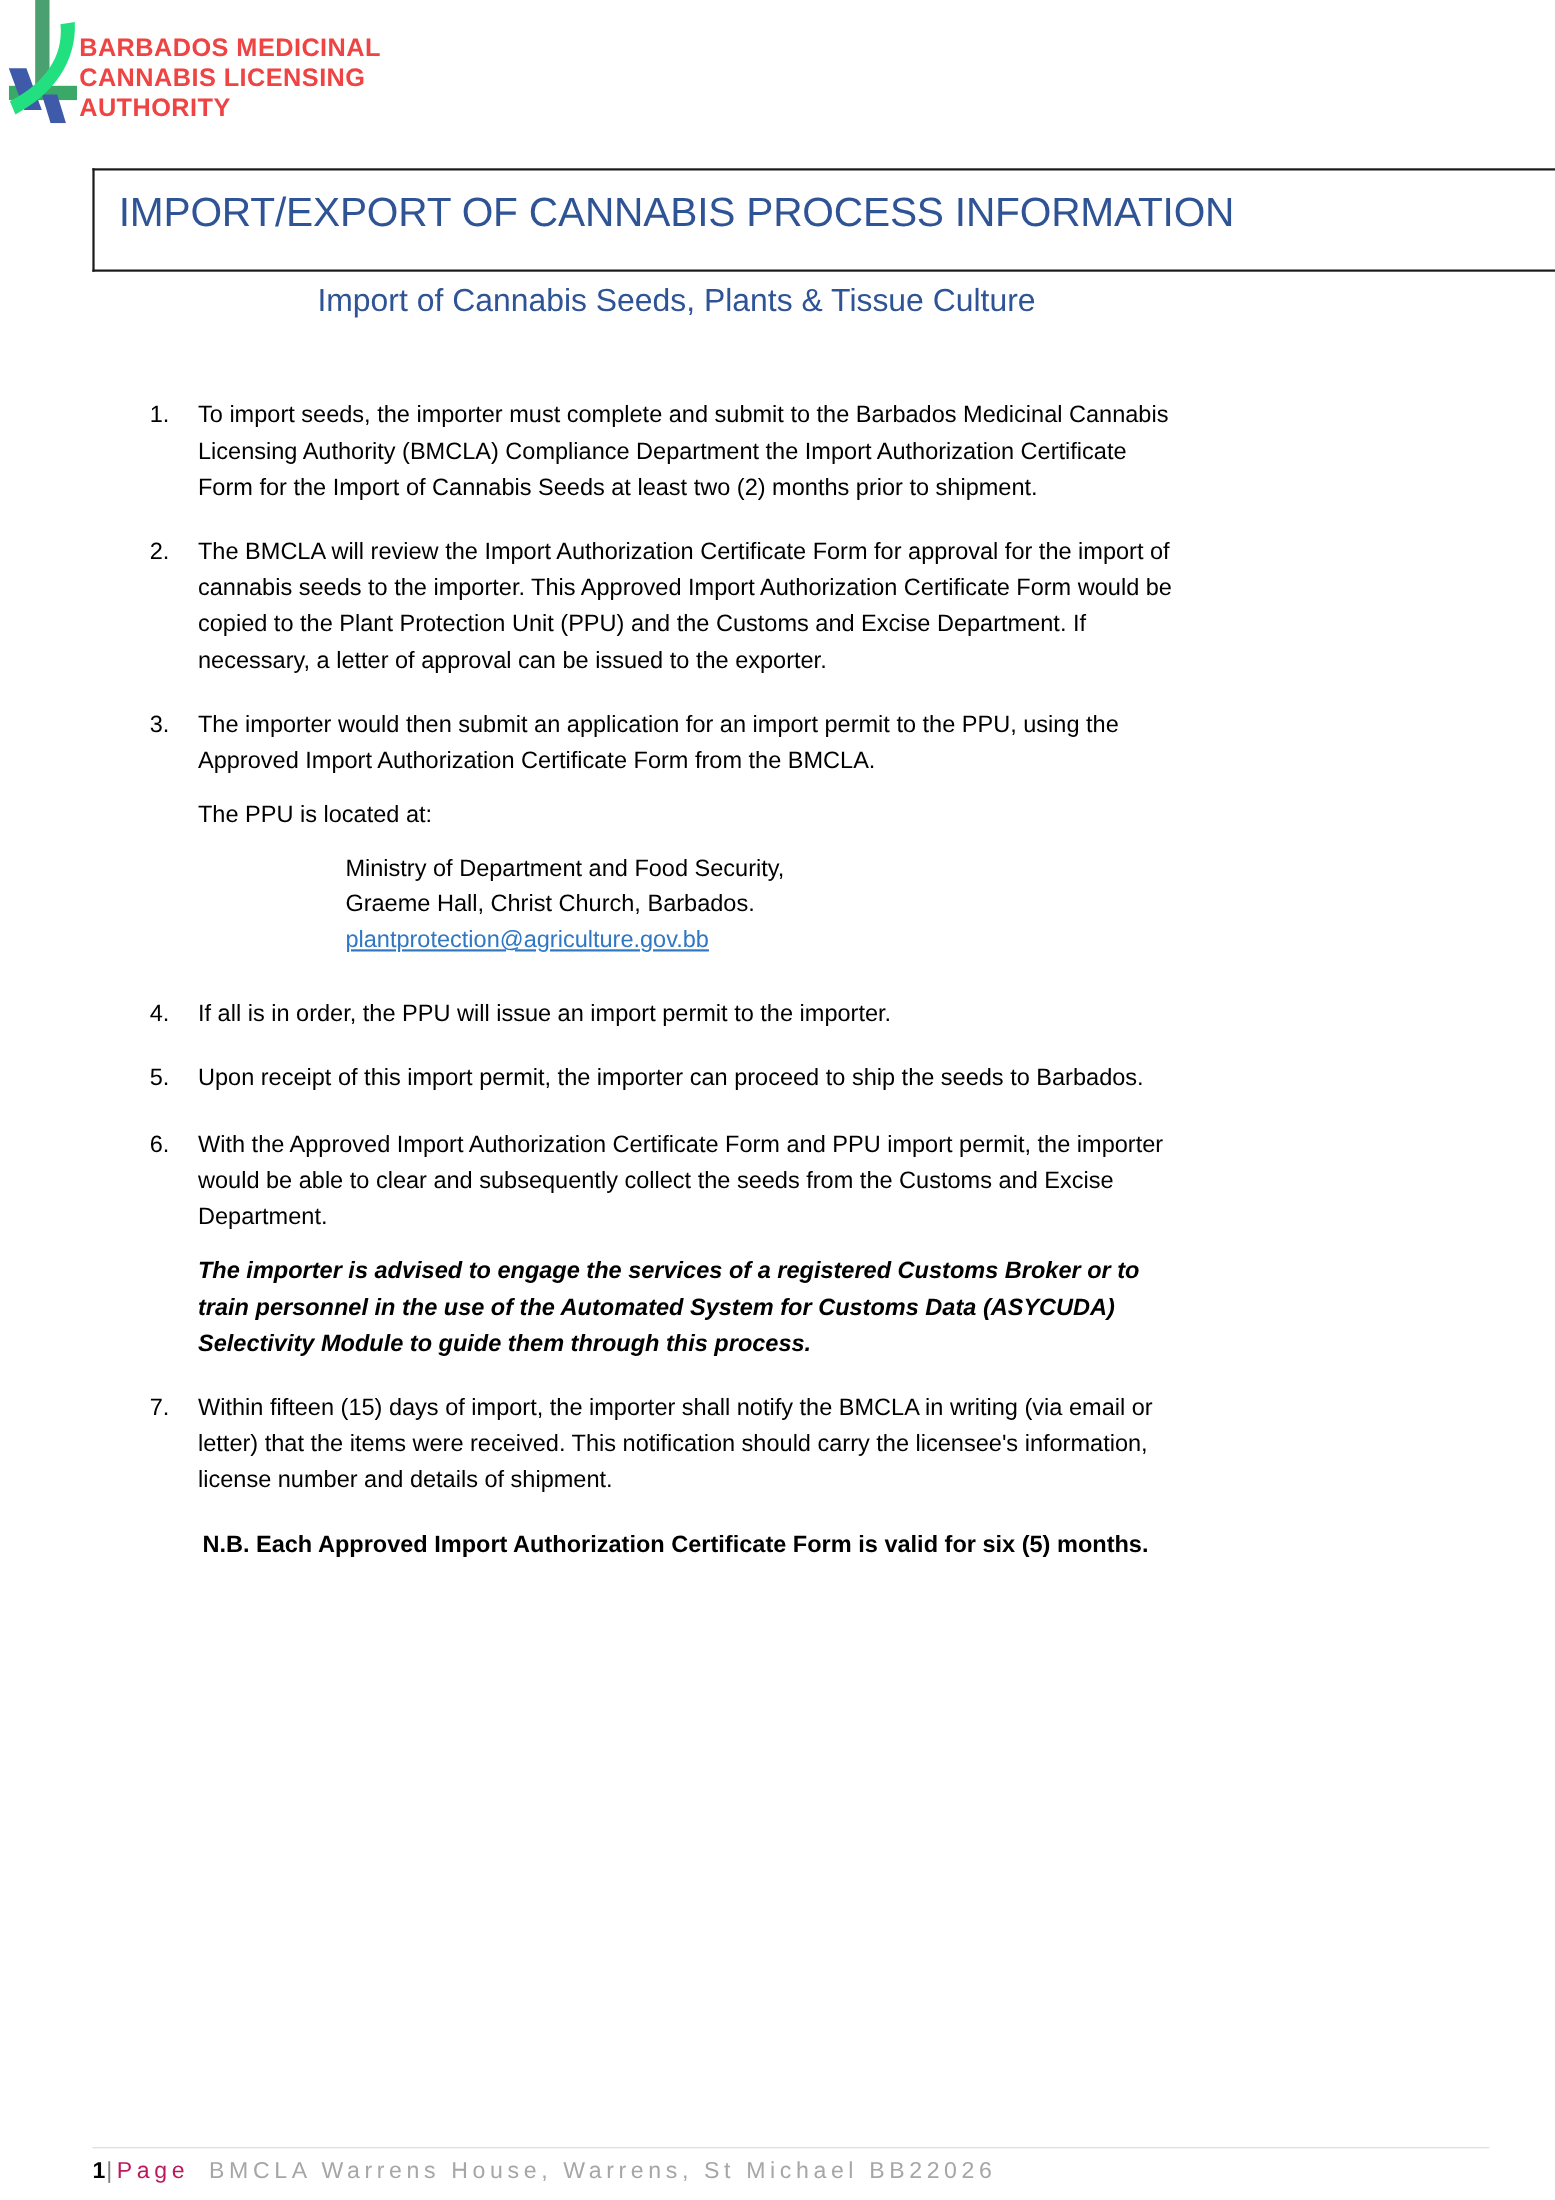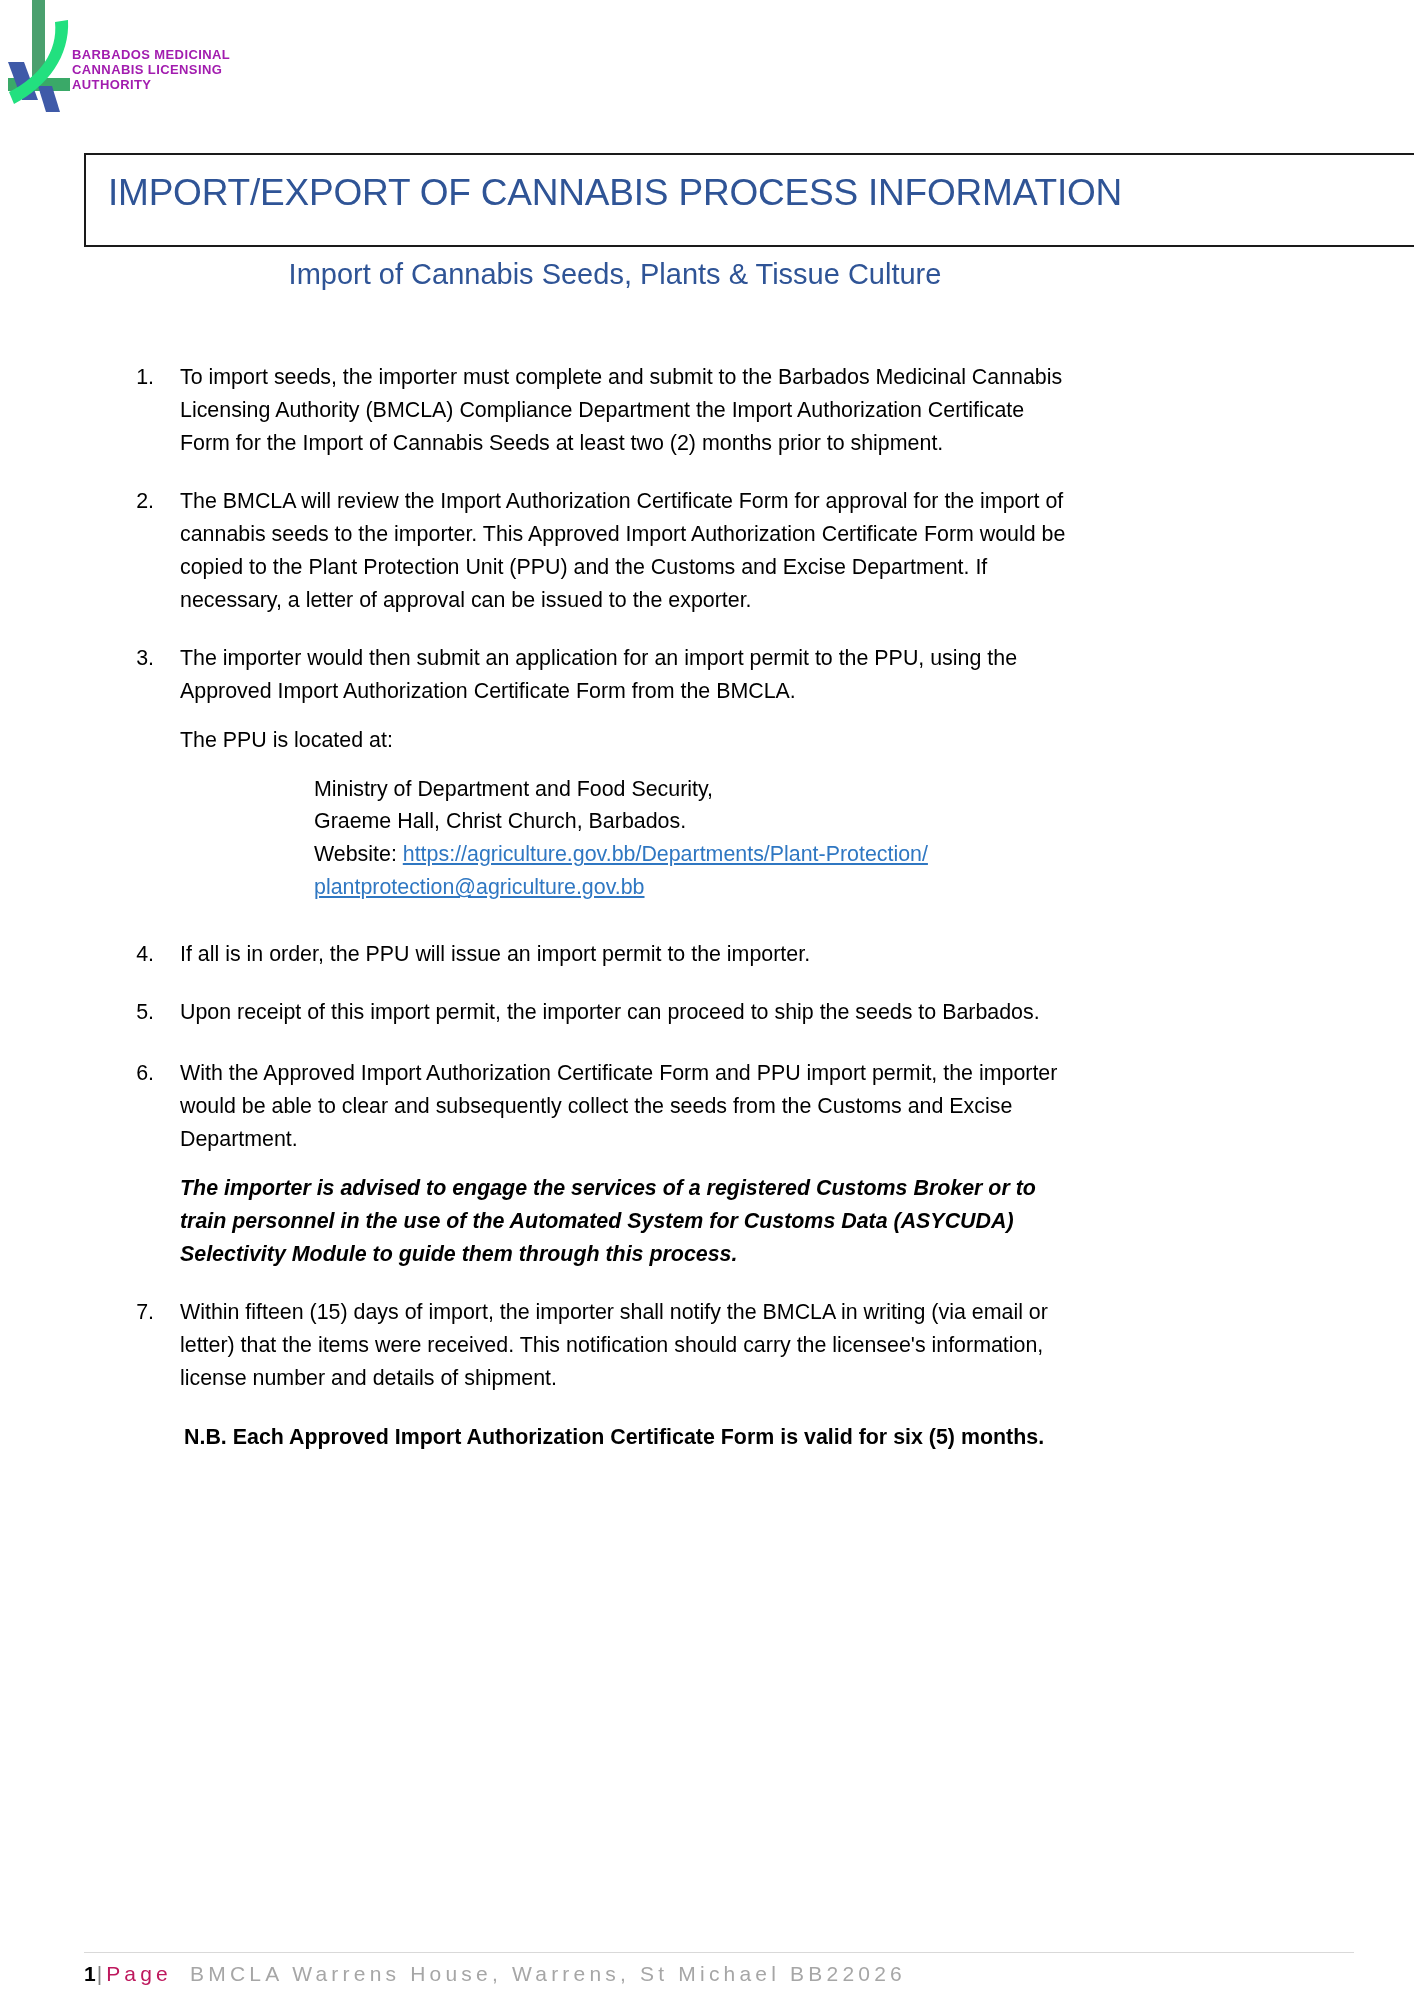--- a/index.html
+++ b/index.html
@@ -27,27 +27,27 @@
   .logo-mark {
     position: absolute;
     top: -18px;
     left: 8px;
     width: 86px;
     height: 130px;
   }
   .logo-text {
     position: absolute;
     left: 72px;
-    top: 47px;
+    top: 30px;
     font-family: "Liberation Sans", sans-serif;
     font-weight: bold;
-    font-size: 13px;
+    font-size: 23px;
     line-height: 1.17;
     letter-spacing: 0.4px;
-    color: #a21caf;
+    color: #ef4444;
     white-space: pre-line;
   }
 
   
   .title-box {
     position: absolute;
     left: 84px;
     top: 153px;
     width: 1340px;
     height: 94px;
@@ -199,21 +199,20 @@
     <p>The BMCLA will review the Import Authorization Certificate Form for approval for the import of cannabis seeds to the importer. This Approved Import Authorization Certificate Form would be copied to the Plant Protection Unit (PPU) and the Customs and Excise Department. If necessary, a letter of approval can be issued to the exporter.</p>
   </div>
 
   <div class="li">
     <span class="num">3.</span>
     <p>The importer would then submit an application for an import permit to the PPU, using the Approved Import Authorization Certificate Form from the BMCLA.</p>
     <p>The PPU is located at:</p>
     <div class="addr">
       <div>Ministry of Department and Food Security,</div>
       <div>Graeme Hall, Christ Church, Barbados.</div>
-      <div><span>Website: </span><a class="link" href="#">https://agriculture.gov.bb/Departments/Plant-Protection/</a></div>
       <div><a class="link" href="#">plantprotection@agriculture.gov.bb</a></div>
     </div>
   </div>
 
   <div class="li" style="margin-top:34px;">
     <span class="num">4.</span>
     <p>If all is in order, the PPU will issue an import permit to the importer.</p>
   </div>
 
   <div class="li" style="margin-bottom:28px;">

